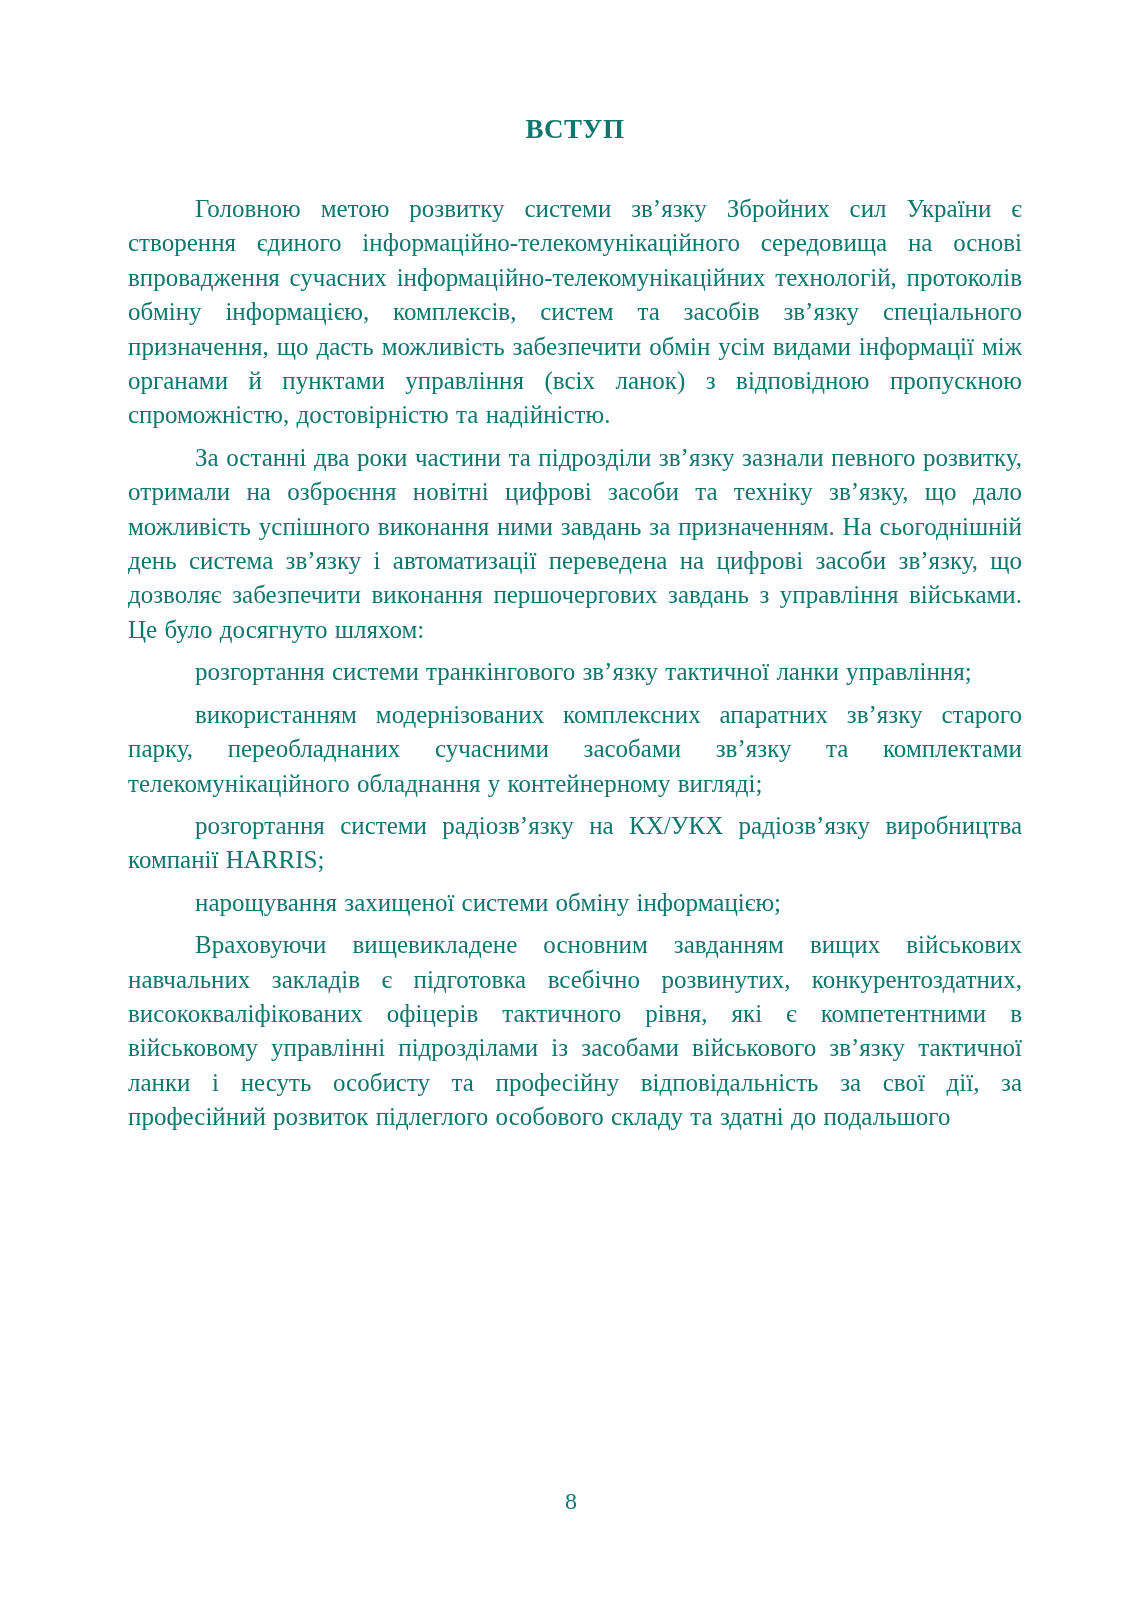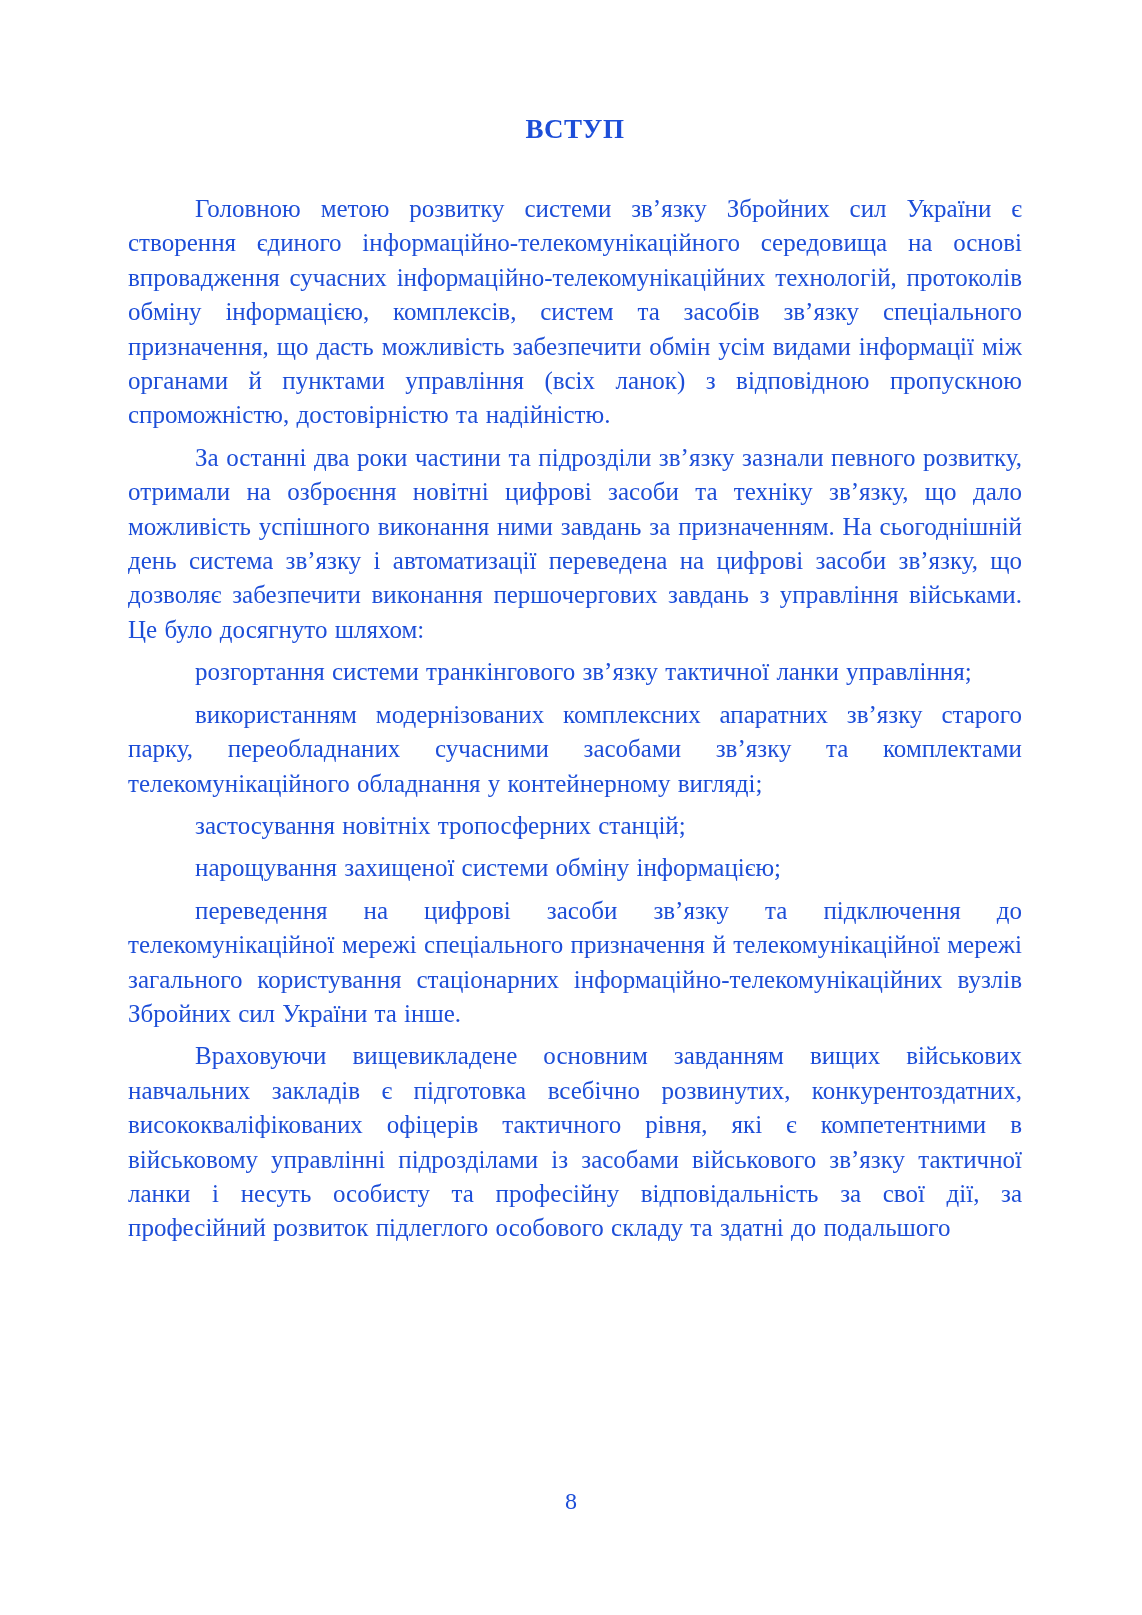--- a/index.html
+++ b/index.html
@@ -5,21 +5,21 @@
   html, body {
     margin: 0;
     padding: 0;
     background: #ffffff;
   }
   .page {
     position: relative;
     width: 1142px;
     height: 1615px;
     background: #ffffff;
-    color: #1d4ed8;
+    color: #0f766e;
     font-family: "Liberation Serif", "DejaVu Serif", serif;
     overflow: hidden;
     box-sizing: border-box;
   }
   .content {
     position: absolute;
     left: 120px;
     top: 112px;
     width: 910px;
   }
@@ -53,20 +53,19 @@
 <body>
 
 <div class="page">
   <div class="content">
     <h1 class="title">ВСТУП</h1>
     <div class="body-text">
         <p class="para">Головною метою розвитку системи зв’язку Збройних сил України є створення єдиного інформаційно-телекомунікаційного середовища на основі впровадження сучасних інформаційно-телекомунікаційних технологій, протоколів обміну інформацією, комплексів, систем та засобів зв’язку спеціального призначення, що дасть можливість забезпечити обмін усім видами інформації між органами й пунктами управління (всіх ланок) з відповідною пропускною спроможністю, достовірністю та надійністю.</p>
         <p class="para">За останні два роки частини та підрозділи зв’язку зазнали певного розвитку, отримали на озброєння новітні цифрові засоби та техніку зв’язку, що дало можливість успішного виконання ними завдань за призначенням. На сьогоднішній день система зв’язку і автоматизації переведена на цифрові засоби зв’язку, що дозволяє забезпечити виконання першочергових завдань з управління військами. Це було досягнуто шляхом:</p>
         <p class="para">розгортання системи транкінгового зв’язку тактичної ланки управління;</p>
         <p class="para">використанням модернізованих комплексних апаратних зв’язку старого парку, переобладнаних сучасними засобами зв’язку та комплектами телекомунікаційного обладнання у контейнерному вигляді;</p>
-        <p class="para">застосування новітніх тропосферних станцій;</p>
+        <p class="para">розгортання системи радіозв’язку на КХ/УКХ радіозв’язку виробництва компанії HARRIS;</p>
         <p class="para">нарощування захищеної системи обміну інформацією;</p>
-        <p class="para">переведення на цифрові засоби зв’язку та підключення до телекомунікаційної мережі спеціального призначення й телекомунікаційної мережі загального користування стаціонарних інформаційно-телекомунікаційних вузлів Збройних сил України та інше.</p>
         <p class="para">Враховуючи вищевикладене основним завданням вищих військових навчальних закладів є підготовка всебічно розвинутих, конкурентоздатних, висококваліфікованих офіцерів тактичного рівня, які є компетентними в військовому управлінні підрозділами із засобами військового зв’язку тактичної ланки і несуть особисту та професійну відповідальність за свої дії, за професійний розвиток підлеглого особового складу та здатні до подальшого</p>
       </div>
   </div>
   <div class="pageno">8</div>
 </div>
 
 </body></html>

